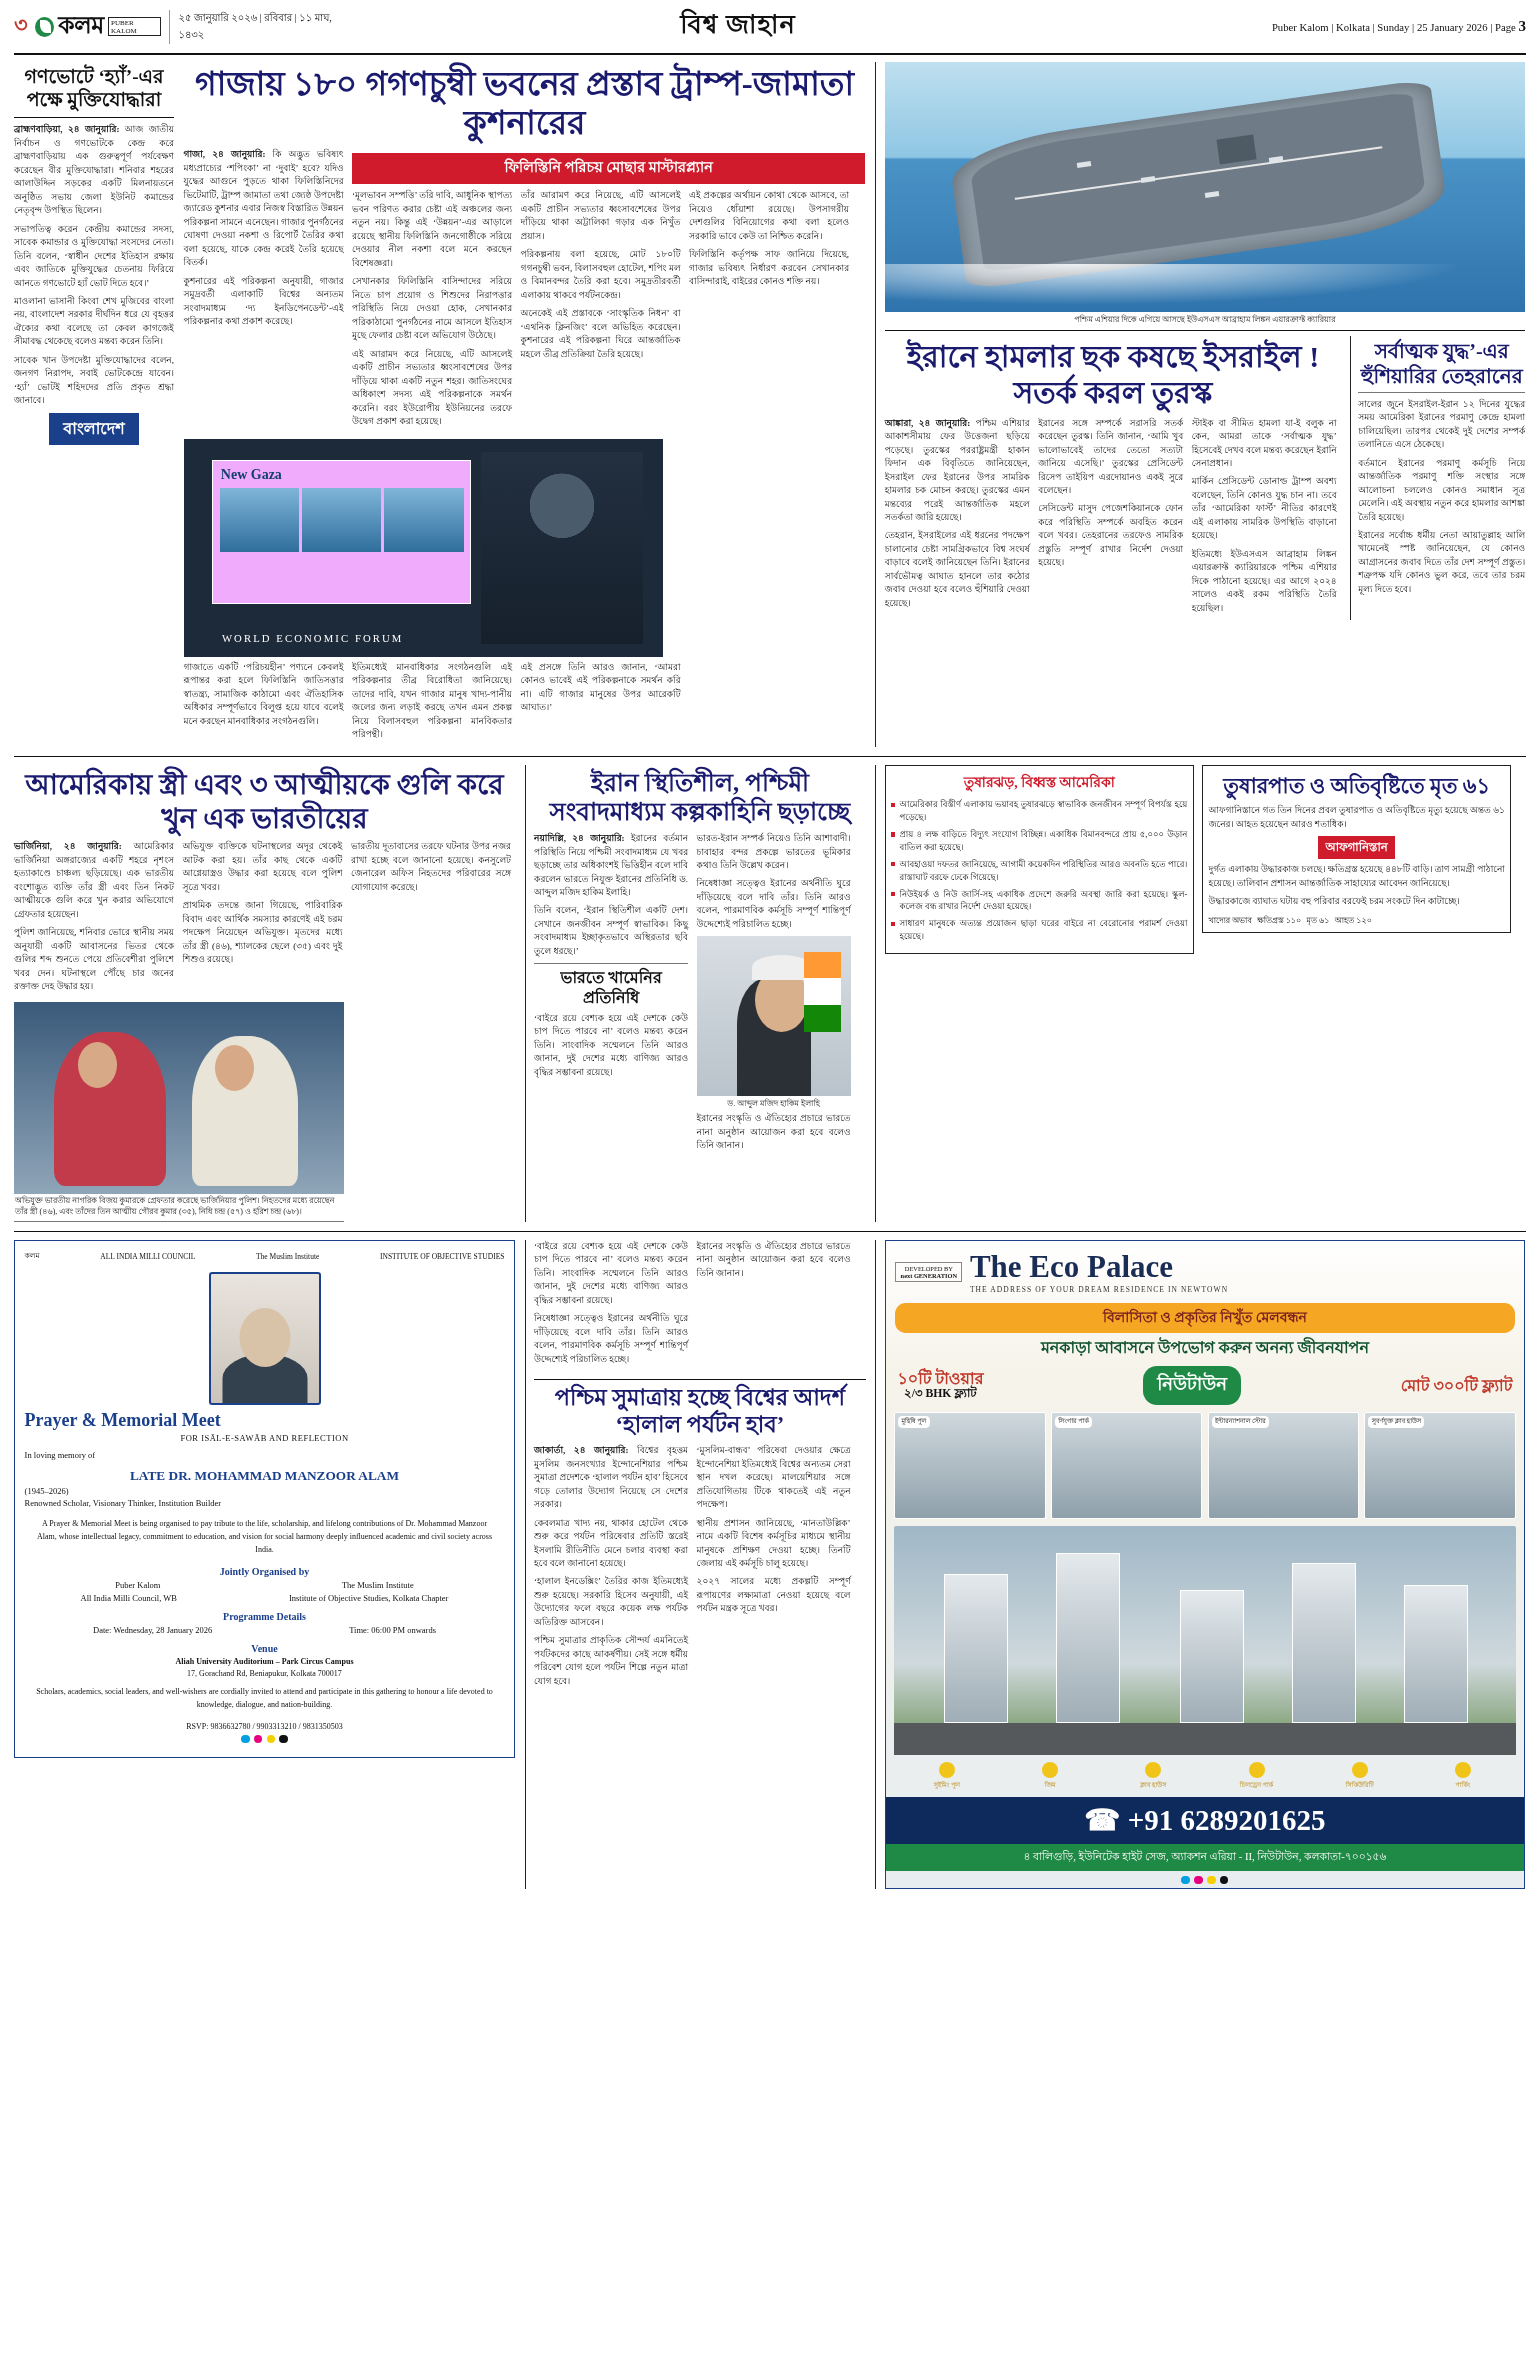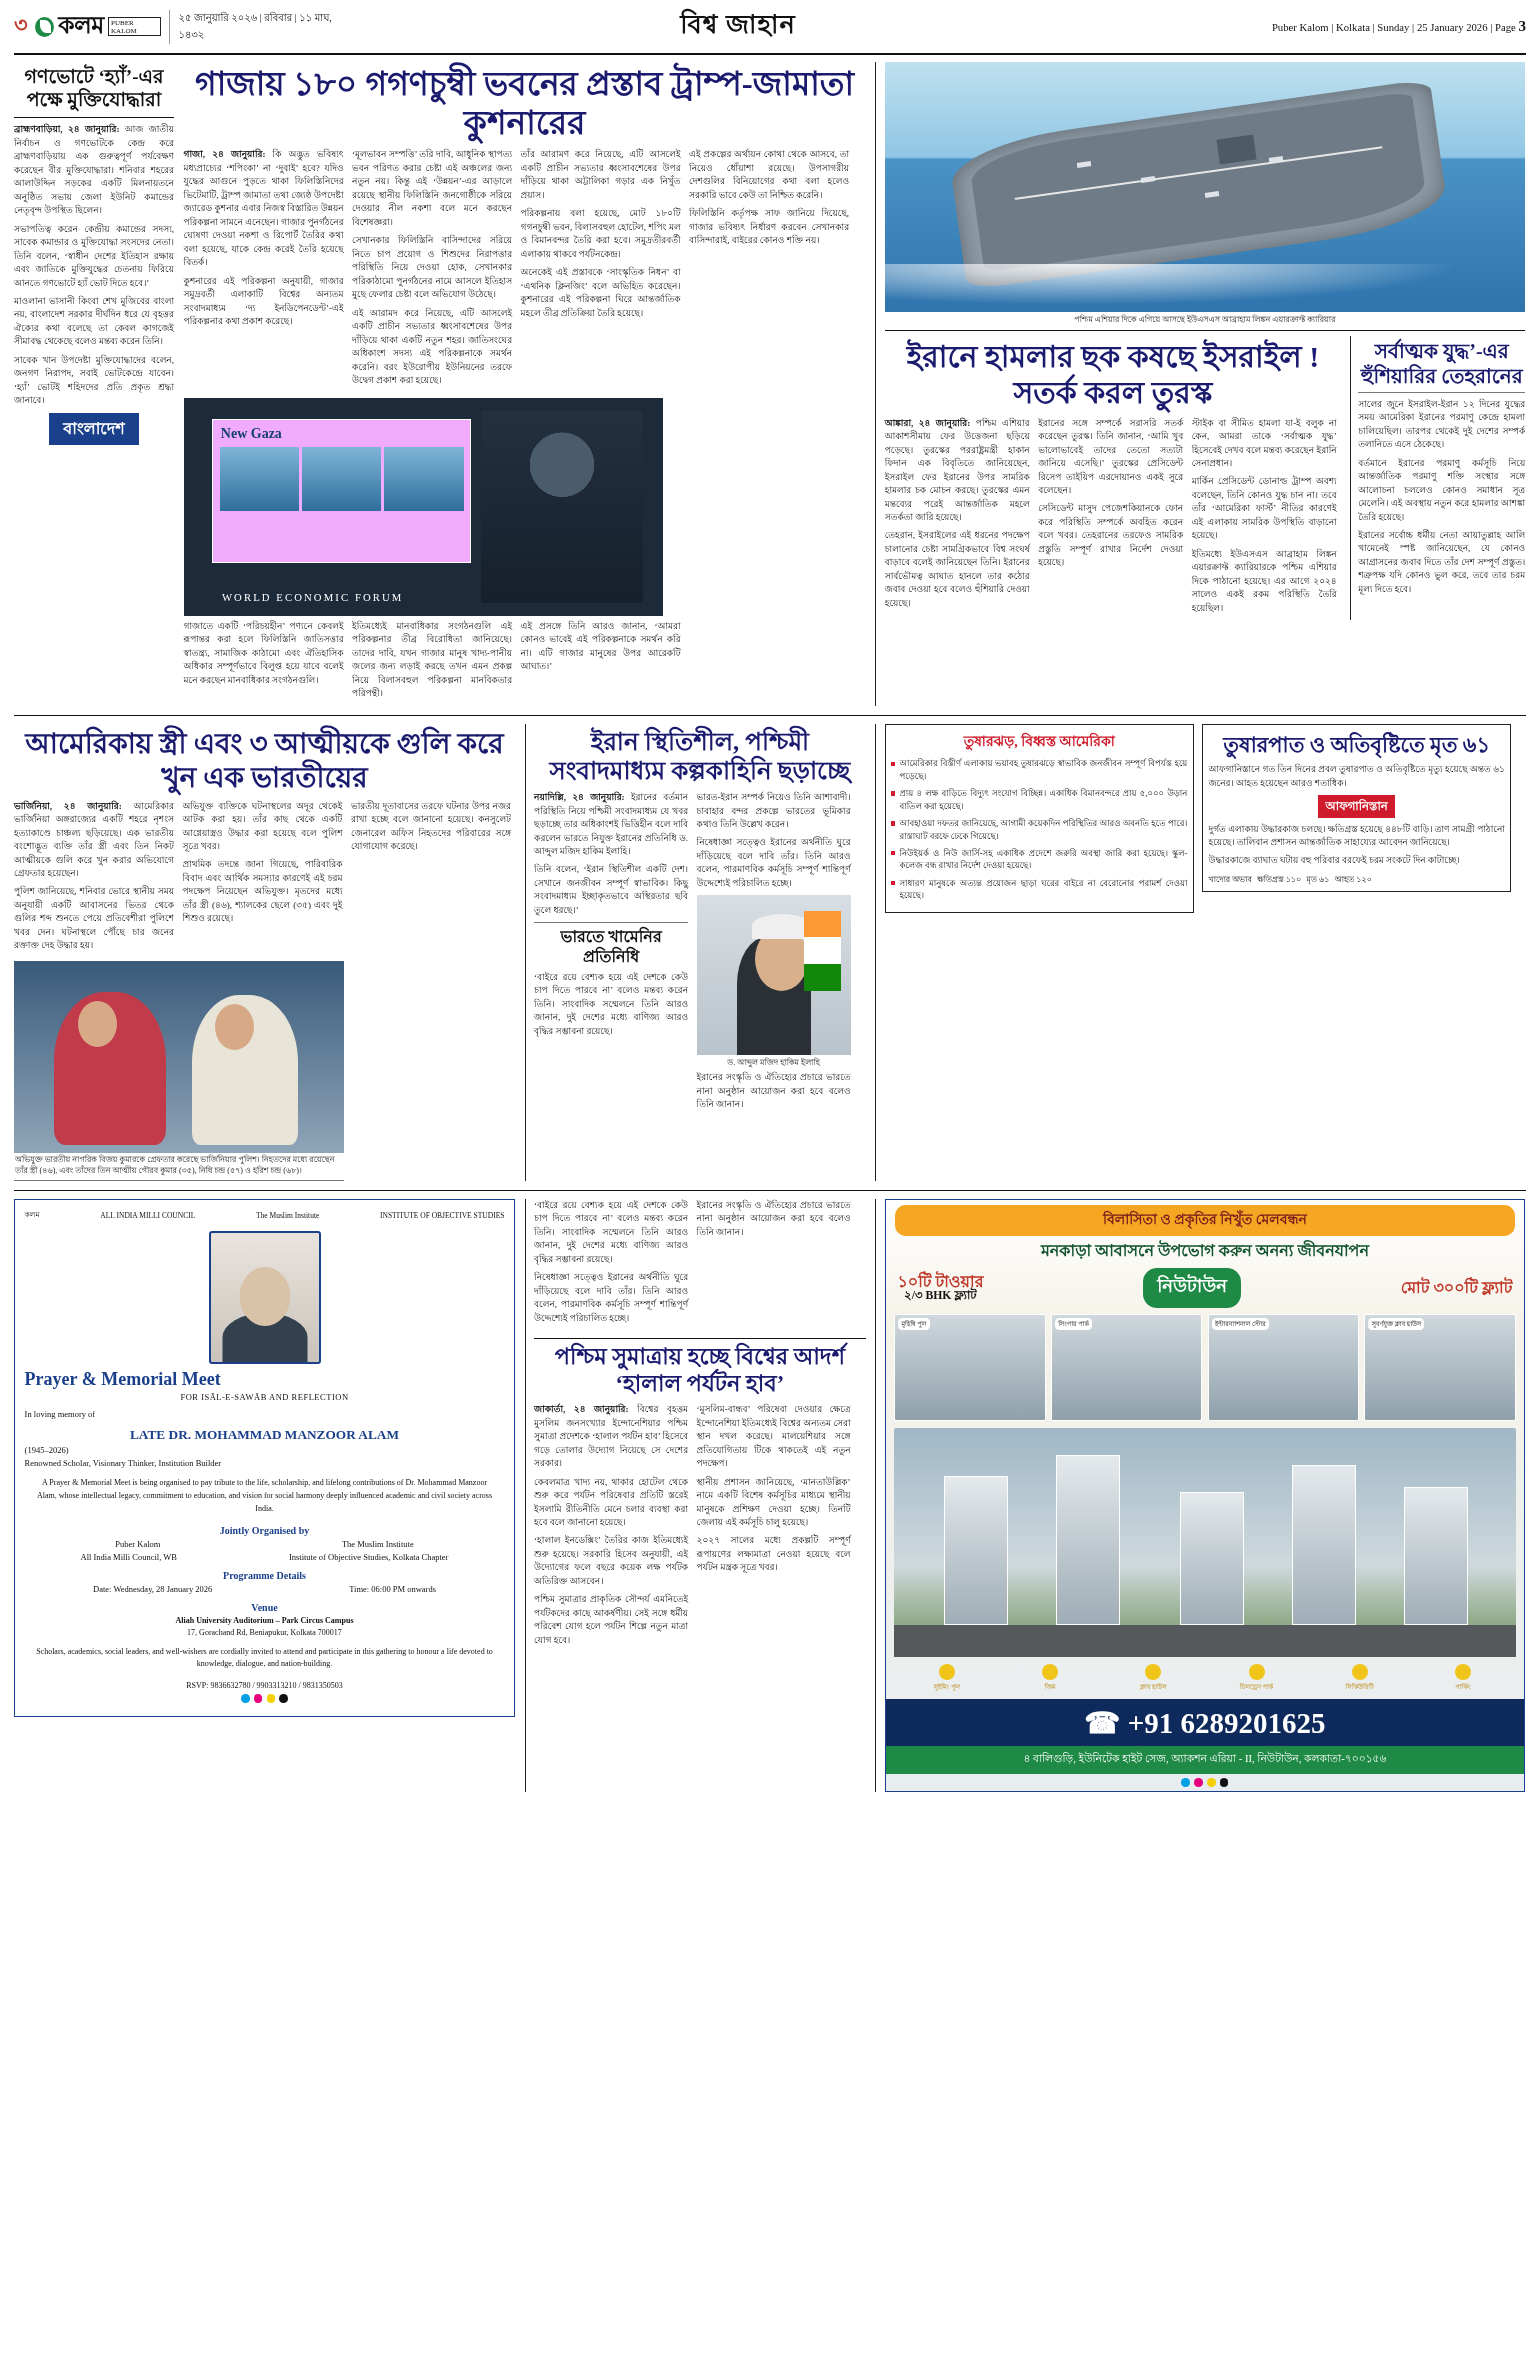--- a/index.html
+++ b/index.html
@@ -168,20 +168,21 @@
     </div>
 
     <div class="col" style="width:682px;">
       <h1 class="head" style="text-align:center;color:#1a1a6e;font-size:33px;">গাজায় ১৮০ গগণচুম্বী ভবনের প্রস্তাব ট্রাম্প-জামাতা কুশনারের</h1>
       <div class="row" style="gap:8.5px;">
         <div style="width:160px;">
           <p class="body"><span class="dateline">গাজা, ২৪ জানুয়ারি:</span> <span>কি অদ্ভুত ভবিষ্যৎ মধ্যপ্রাচ্যের ‘শপিংকা’ না ‘দুবাই’ হবে? যদিও যুদ্ধের আগুনে পুড়তে থাকা ফিলিস্তিনিদের ভিটেমাটি, ট্রাম্প জামাতা তথা জ্যেষ্ঠ উপদেষ্টা জ্যারেড কুশনার এবার নিজস্ব বিস্তারিত উন্নয়ন পরিকল্পনা সামনে এনেছেন। গাজার পুনর্গঠনের ঘোষণা দেওয়া নকশা ও রিপোর্ট তৈরির কথা বলা হয়েছে, যাকে কেন্দ্র করেই তৈরি হয়েছে বিতর্ক।</span></p>
           <p class="body">কুশনারের এই পরিকল্পনা অনুযায়ী, গাজার সমুদ্রবর্তী এলাকাটি বিশ্বের অন্যতম সংবাদমাধ্যম ‘দ্য ইনডিপেনডেন্ট’-এই পরিকল্পনার কথা প্রকাশ করেছে।</p>
         </div>
         <div style="width:513px;">
+          <div class="redbar">ফিলিস্তিনি পরিচয় মোছার মাস্টারপ্ল্যান</div>
           <div class="row" style="gap:8.5px;">
             <div style="width:160px;">
               <p class="body">‘মূলভাবন সম্পত্তি’ তরি দাবি, আধুনিক স্থাপত্য ভবন পরিণত করার চেষ্টা এই অঞ্চলের জন্য নতুন নয়। কিন্তু এই ‘উন্নয়ন’-এর আড়ালে রয়েছে স্থানীয় ফিলিস্তিনি জনগোষ্ঠীকে সরিয়ে দেওয়ার নীল নকশা বলে মনে করছেন বিশেষজ্ঞরা।</p>
               <p class="body">সেখানকার ফিলিস্তিনি বাসিন্দাদের সরিয়ে নিতে চাপ প্রয়োগ ও শিশুদের নিরাপত্তার পরিস্থিতি নিয়ে দেওয়া হোক, সেখানকার পরিকাঠামো পুনর্গঠনের নামে আসলে ইতিহাস মুছে ফেলার চেষ্টা বলে অভিযোগ উঠেছে।</p>
               <p class="body">এই আরামদ করে নিয়েছে, এটি আসলেই একটি প্রাচীন সভ্যতার ধ্বংসাবশেষের উপর দাঁড়িয়ে থাকা একটি নতুন শহর। জাতিসংঘের অধিকাংশ সদস্য এই পরিকল্পনাকে সমর্থন করেনি। বরং ইউরোপীয় ইউনিয়নের তরফে উদ্বেগ প্রকাশ করা হয়েছে।</p>
             </div>
             <div style="width:160px;">
               <p class="body">তাঁর আরামণ করে নিয়েছে, এটি আসলেই একটি প্রাচীন সভ্যতার ধ্বংসাবশেষের উপর দাঁড়িয়ে থাকা অট্টালিকা গড়ার এক নিখুঁত প্রয়াস।</p>
               <p class="body">পরিকল্পনায় বলা হয়েছে, মোট ১৮০টি গগনচুম্বী ভবন, বিলাসবহুল হোটেল, শপিং মল ও বিমানবন্দর তৈরি করা হবে। সমুদ্রতীরবর্তী এলাকায় থাকবে পর্যটনকেন্দ্র।</p>
               <p class="body">অনেকেই এই প্রস্তাবকে ‘সাংস্কৃতিক নিধন’ বা ‘এথনিক ক্লিনজিং’ বলে অভিহিত করেছেন। কুশনারের এই পরিকল্পনা ঘিরে আন্তর্জাতিক মহলে তীব্র প্রতিক্রিয়া তৈরি হয়েছে।</p>
@@ -420,20 +421,30 @@
         <div style="width:154px;">
           <p class="body">‘মুসলিম-বান্ধব’ পরিষেবা দেওয়ার ক্ষেত্রে ইন্দোনেশিয়া ইতিমধ্যেই বিশ্বের অন্যতম সেরা স্থান দখল করেছে। মালয়েশিয়ার সঙ্গে প্রতিযোগিতায় টিকে থাকতেই এই নতুন পদক্ষেপ।</p>
           <p class="body">স্থানীয় প্রশাসন জানিয়েছে, ‘মানতাউল্লিক’ নামে একটি বিশেষ কর্মসূচির মাধ্যমে স্থানীয় মানুষকে প্রশিক্ষণ দেওয়া হচ্ছে। তিনটি জেলায় এই কর্মসূচি চালু হয়েছে।</p>
           <p class="body">২০২৭ সালের মধ্যে প্রকল্পটি সম্পূর্ণ রূপায়ণের লক্ষ্যমাত্রা নেওয়া হয়েছে বলে পর্যটন মন্ত্রক সূত্রে খবর।</p>
         </div>
       </div>
     </div>
 
     <div class="col vline" style="width:650px;padding-left:8.5px;">
       <div class="eco">
+        <div class="eco-top">
+          <div class="eco-dev">
+            <div>DEVELOPED BY</div>
+            <b>next GENERATION</b>
+          </div>
+          <div>
+            <div class="eco-title">The Eco Palace</div>
+            <div class="eco-tagline">THE ADDRESS OF YOUR DREAM RESIDENCE IN NEWTOWN</div>
+          </div>
+        </div>
         <div class="eco-ribbon">বিলাসিতা ও প্রকৃতির নিখুঁত মেলবন্ধন</div>
         <div class="eco-head2">মনকাড়া আবাসনে উপভোগ করুন অনন্য জীবনযাপন</div>
         <div class="eco-badges">
           <div class="eco-badge">
             <div>১০টি টাওয়ার</div>
             <div style="font-size:11.7px;color:#111;">২/৩ BHK ফ্ল্যাট</div>
           </div>
           <div class="eco-pin">নিউটাউন</div>
           <div class="eco-badge">মোট ৩০০টি ফ্ল্যাট</div>
         </div>

